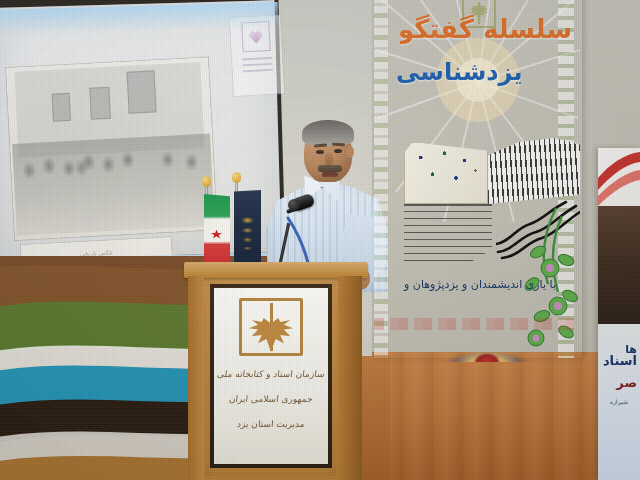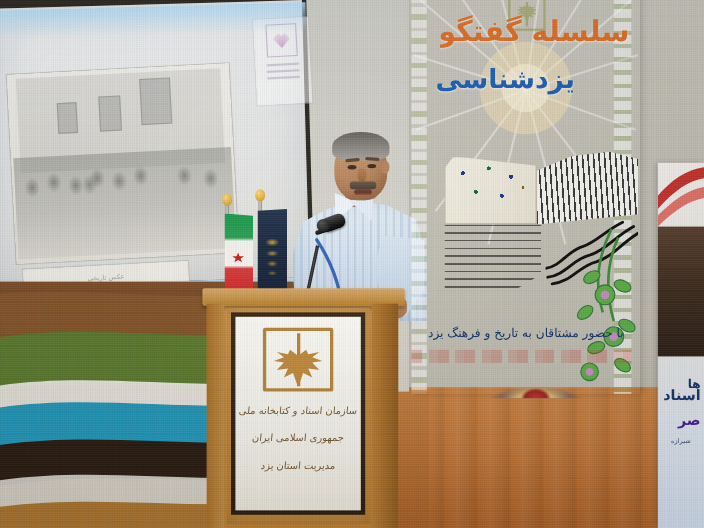--- a/index.html
+++ b/index.html
@@ -265,21 +265,21 @@
     box-shadow:-2px 0 5px rgba(0,0,0,.22);}
   #banner2-swoosh{left:598px;top:148px;width:42px;height:60px;overflow:hidden;}
   #banner2-dark{left:598px;top:206px;width:42px;height:118px;
     background:linear-gradient(180deg,#5a4130 0%,#3f2d20 50%,#2e2118 100%);}
   #banner2-t1{left:598px;top:342px;width:42px;height:16px;font-size:11px;color:#16356b;
     direction:rtl;text-align:right;padding-right:3px;box-sizing:border-box;line-height:16px;
     white-space:nowrap;overflow:hidden;font-weight:bold;}
   #banner2-t2{left:598px;top:352px;width:42px;height:18px;font-size:13px;color:#16356b;
     direction:rtl;text-align:right;padding-right:3px;box-sizing:border-box;line-height:18px;
     white-space:nowrap;overflow:hidden;font-weight:bold;}
-  #banner2-t3{left:598px;top:374px;width:42px;height:18px;font-size:13px;color:#4c1d95;
+  #banner2-t3{left:598px;top:374px;width:42px;height:18px;font-size:13px;color:#7f1d1d;
     direction:rtl;text-align:right;padding-right:3px;box-sizing:border-box;line-height:18px;
     white-space:nowrap;overflow:hidden;font-weight:bold;}
   #banner2-t4{left:598px;top:396px;width:42px;height:12px;font-size:6px;color:#3b5275;
     direction:rtl;text-align:center;line-height:12px;white-space:nowrap;overflow:hidden;}
 
   
   #grade{left:0;top:0;width:640px;height:480px;pointer-events:none;
     background:
       radial-gradient(ellipse 420px 330px at 46% 42%, rgba(255,255,245,.07) 0%, rgba(0,0,0,.14) 100%);
     mix-blend-mode:multiply;opacity:.55;}
@@ -463,21 +463,21 @@
     <g>
       <circle cx="28" cy="62" r="9" fill="#5fae4a" stroke="#2f7a33"></circle>
       <circle cx="28" cy="62" r="4" fill="#c98fc4"></circle>
       <circle cx="36" cy="100" r="9" fill="#5fae4a" stroke="#2f7a33"></circle>
       <circle cx="36" cy="100" r="4" fill="#c98fc4"></circle>
       <circle cx="14" cy="132" r="8" fill="#5fae4a" stroke="#2f7a33"></circle>
       <circle cx="14" cy="132" r="3.5" fill="#c98fc4"></circle>
     </g>
   </svg>
 
-  <div class="abs" id="banner-line2">با حضور مشتاقان به تاریخ و فرهنگ یزد</div>
+  <div class="abs" id="banner-line1">با یاری اندیشمندان و یزدپژوهان و</div>
   <div class="abs" id="banner-bottom-rule"></div>
   <div class="abs" id="medallion"></div>
 
   <div class="abs" id="banner2"></div>
   <div class="abs" id="banner2-swoosh">
     <svg width="42" height="60" viewBox="0 0 42 60">
       <path d="M42,4 C26,6 12,16 0,30 L0,42 C14,26 28,16 42,14 Z" fill="#c9342e"></path>
       <path d="M42,22 C28,24 14,34 0,48 L0,58 C16,42 30,34 42,32 Z" fill="#e0564a" opacity=".8"></path>
     </svg>
   </div>

